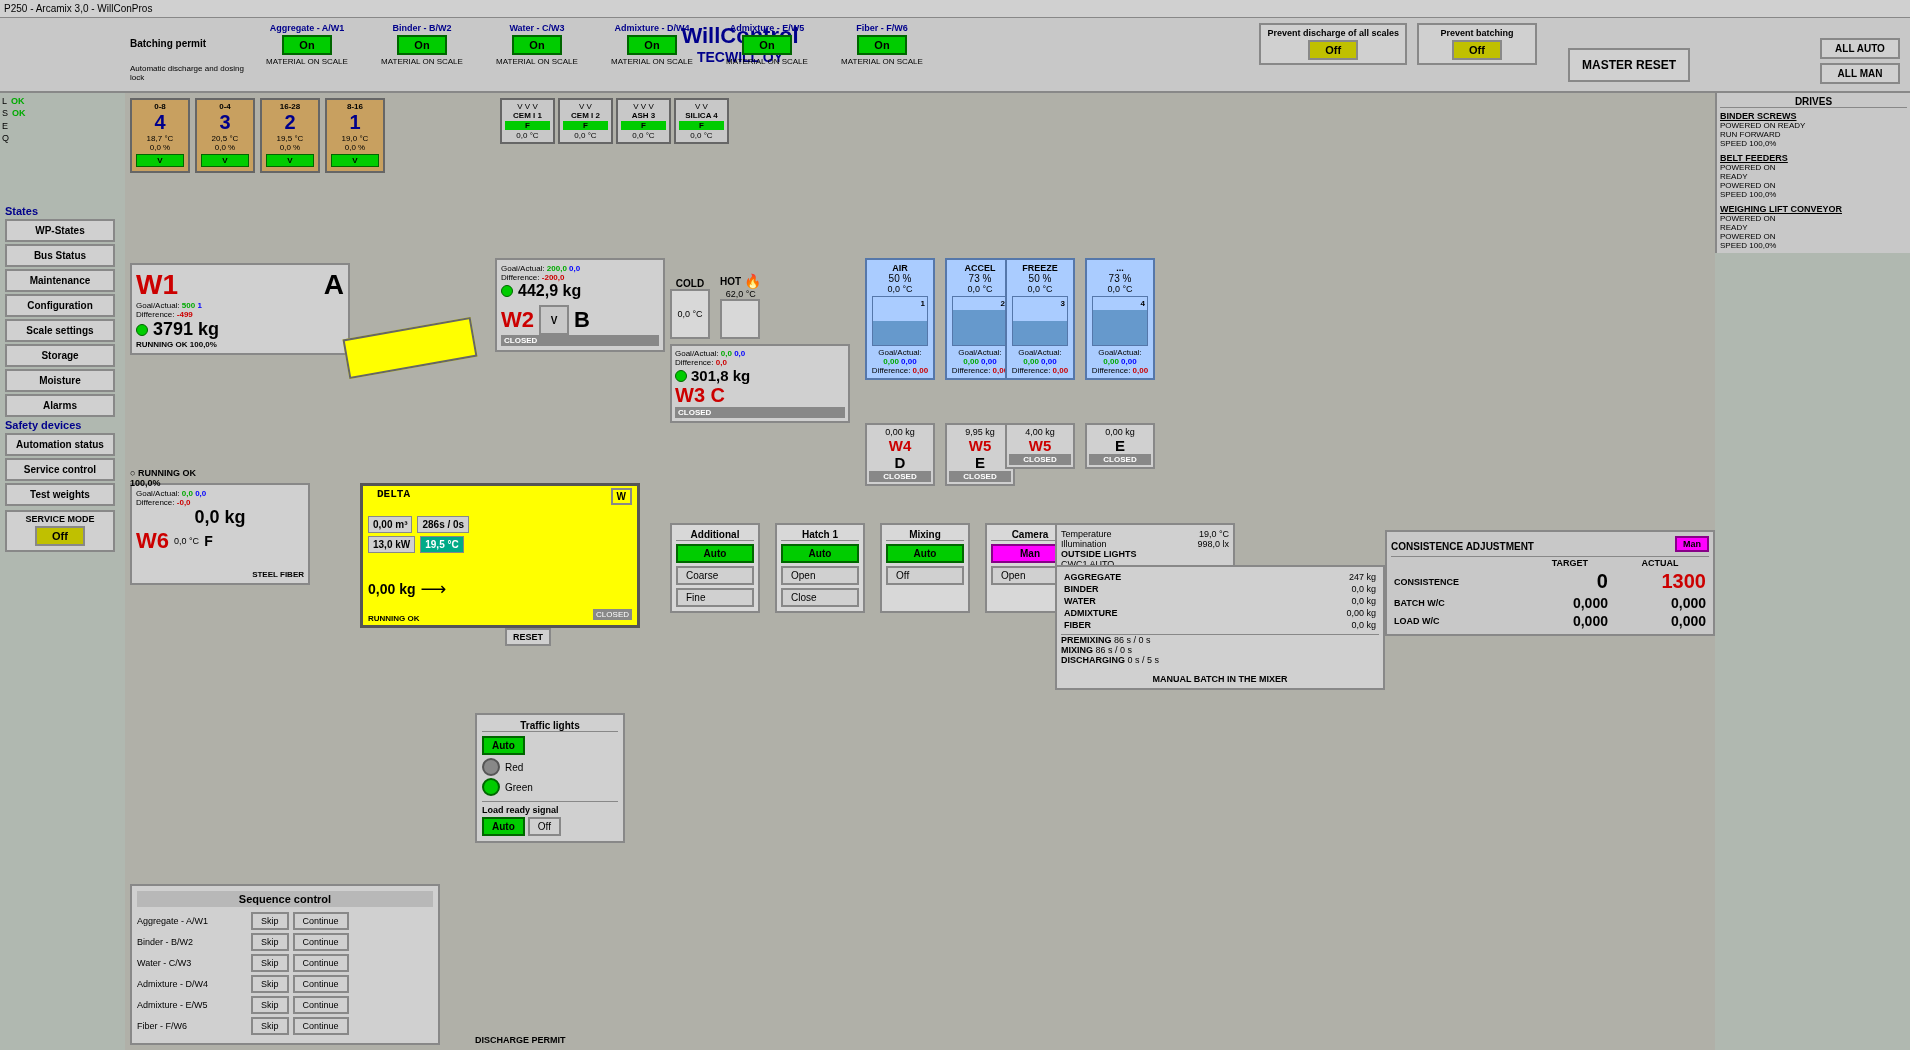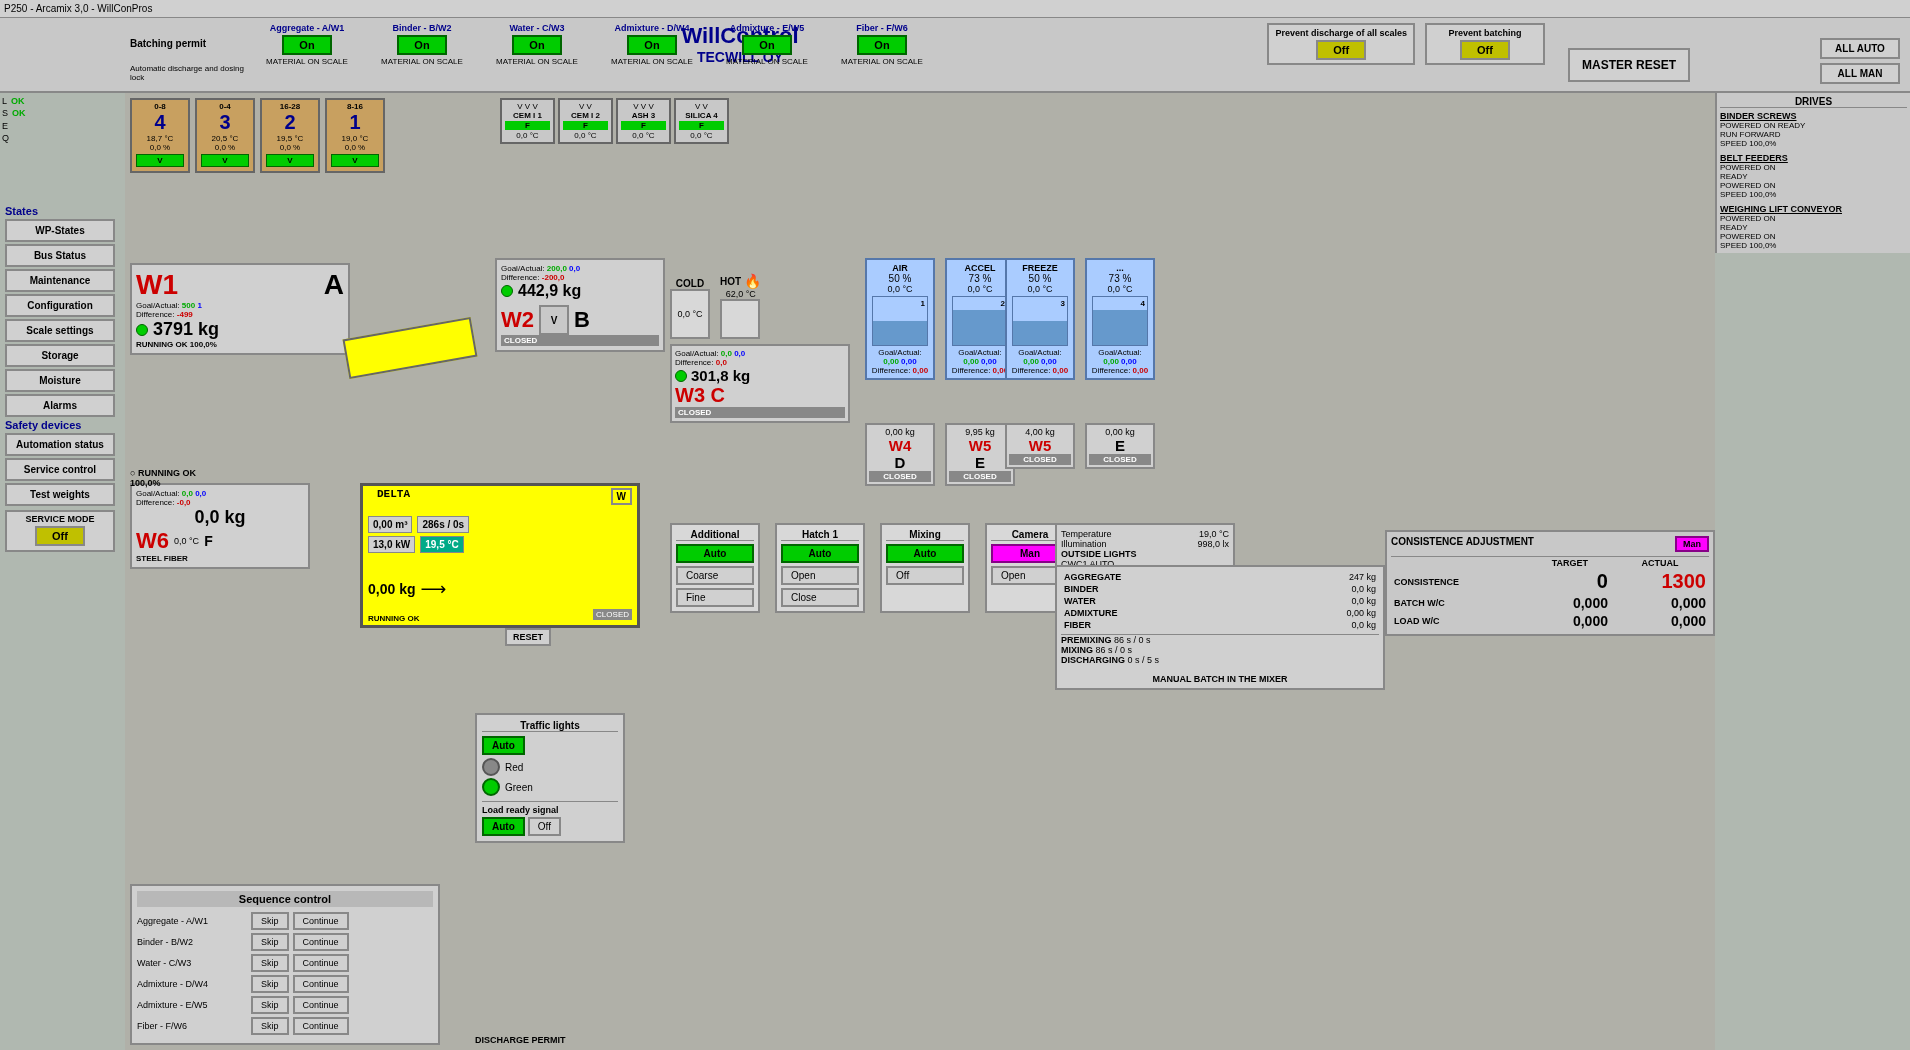--- a/index.html
+++ b/index.html
@@ -292,21 +292,21 @@
   <div>E</div>
   <div>Q</div>
 </div>
 
 <div class="top-header">
   <div class="willcontrol-title">
     <div class="main-title">WillControl</div>
     <div class="sub-title">TECWILL OY</div>
   </div>
 
-  <div style="position:absolute; right:365px; top:5px; display:flex; gap:10px;">
+  <div style="position:absolute; right:373px; top:5px; display:flex; gap:10px;">
     <div class="prevent-box">
       <div class="label">Prevent discharge of all scales</div>
       <div class="btn-off">Off</div>
     </div>
     <div class="prevent-box">
       <div class="label">Prevent batching</div>
       <div class="btn-off">Off</div>
     </div>
   </div>
 
@@ -595,21 +595,21 @@
 
   <div style="position:absolute; top:390px; left:5px; width:180px; background:#d0d0d0; border:2px solid #888; padding:4px;">
     <div style="font-size:8px;">Goal/Actual: <span class="val-green">0,0</span> <span class="val-blue">0,0</span></div>
     <div style="font-size:8px;">Difference: <span class="val-red">-0,0</span></div>
     <div style="font-size:18px; font-weight:bold; text-align:center;">0,0 kg</div>
     <div style="display:flex; align-items:center; gap:5px;">
       <div style="font-size:22px; font-weight:bold; color:#cc0000;">W6</div>
       <div style="font-size:9px;">0,0 °C</div>
       <div style="font-weight:bold; font-size:14px;">F</div>
     </div>
-    <div style="font-size:8px; font-weight:bold; text-align:left;">STEEL FIBER</div>
+    <div style="font-size:8px; font-weight:bold; text-align:right;margin-top:16px;">STEEL FIBER</div>
   </div>
 
   <div style="position:absolute; top:375px; left:5px; font-size:9px; font-weight:bold;">
     ○ RUNNING OK<br>100,0%
   </div>
 
   <div style="position:absolute; top:390px; left:235px; width:280px; height:145px; background:#ffff00; border:3px solid #555;">
     <div style="position:absolute; top:2px; left:14px; font-weight:bold; font-size:11px;font-family:Liberation Mono, monospace;">DELTA</div>
 
     <div style="position:absolute; top:2px; right:5px; background:#ffff00; border:2px solid #888; padding:1px 4px; font-weight:bold;">W</div>
@@ -794,21 +794,21 @@
     </table>
   <div style="border-top:1px solid #888; margin-top:3px; font-size:9px;">
     <div><span style="font-weight:bold;">PREMIXING</span> <span>86 s /    0 s</span></div>
     <div><span style="font-weight:bold;">MIXING</span> <span>86 s /    0 s</span></div>
     <div><span style="font-weight:bold;">DISCHARGING</span> <span>0 s /    5 s</span></div>
     <div style="font-weight:bold; text-align:center; margin-top:9px;">MANUAL BATCH IN THE MIXER</div>
   </div>
 </div>
 
 <div style="position:absolute; top:530px; right:195px; width:330px; background:#c8c8c8; border:2px solid #888; padding:4px;">
-  <div style="display:flex; justify-content:space-between; align-items:flex-start; margin-bottom:3px;">
+  <div style="display:flex; justify-content:space-between; align-items:flex-end; margin-bottom:3px;">
     <span style="font-weight:bold; font-size:10px;">CONSISTENCE ADJUSTMENT</span>
     <div class="btn-man" style="font-size:9px; padding:1px 6px;">Man</div>
   </div>
   <div style="border-top:1px solid #888; margin-top:4px;">
     <table style="width:100%; font-size:9px;">
       <tbody>
           <tr>
         <td></td>
         <td style="font-weight:bold; text-align:center;">TARGET</td>
         <td style="font-weight:bold; text-align:center;">ACTUAL</td>

